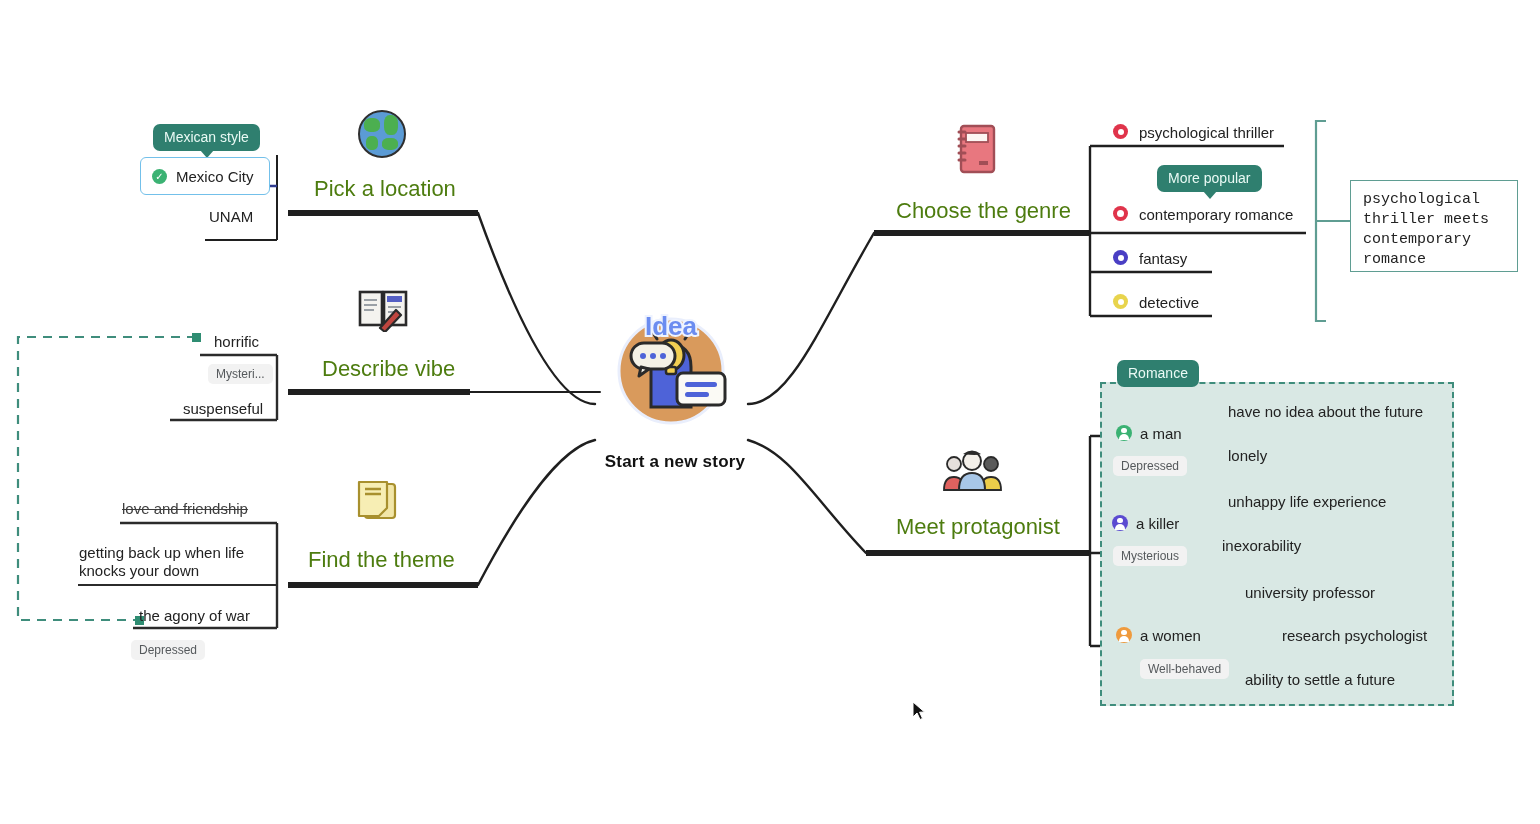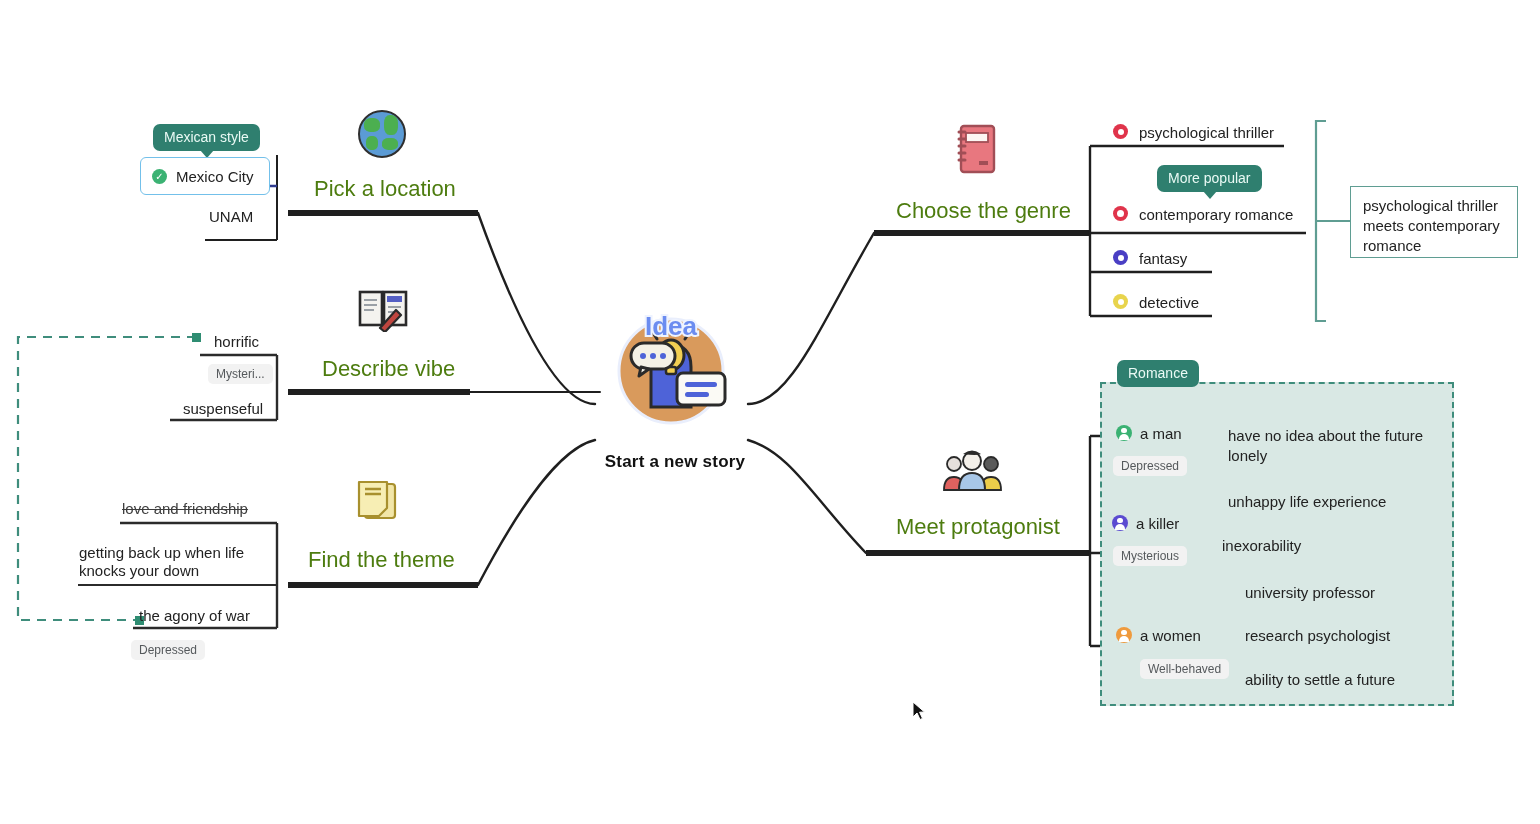--- a/index.html
+++ b/index.html
@@ -253,21 +253,21 @@
 
   <div class="bullet ring" style="left:1113px;top:206px;background:#e0344b;"></div>
   <div class="leaf" style="left:1139px;top:206px;">contemporary romance</div>
 
   <div class="bullet" style="left:1113px;top:250px;background:#4a3fc4;"></div>
   <div class="leaf" style="left:1139px;top:250px;">fantasy</div>
 
   <div class="bullet" style="left:1113px;top:294px;background:#e8d44d;"></div>
   <div class="leaf" style="left:1139px;top:294px;">detective</div>
 
-  <div class="result-box" style="left:1350px;top:186px;width:168px;height:72px;">psychological thriller meets contemporary romance</div>
+  <div class="result-box" style="left:1350px;top:180px;width:168px;height:92px;font-family:Liberation Mono, monospace;">psychological thriller meets contemporary romance</div>
 
   <div class="people" style="left:942px;top:450px;">
     <svg viewBox="0 0 62 42" width="62" height="42">
       <circle cx="12" cy="14" r="7" fill="#e6e0dc" stroke="#2a2a2a" stroke-width="1.8"></circle>
       <path d="M2 40 q0-13 10-13 q10 0 10 13 z" fill="#e0625f" stroke="#2a2a2a" stroke-width="1.8"></path>
       <circle cx="49" cy="14" r="7" fill="#5a5a5a" stroke="#2a2a2a" stroke-width="1.8"></circle>
       <path d="M39 40 q0-13 10-13 q10 0 10 13 z" fill="#eccc4a" stroke="#2a2a2a" stroke-width="1.8"></path>
       <circle cx="30" cy="11" r="9" fill="#f3efe9" stroke="#2a2a2a" stroke-width="2"></circle>
       <path d="M21 4 q9-7 18 0 q-4 2-18 0 z" fill="#2a2a2a"></path>
       <path d="M17 40 q0-17 13-17 q13 0 13 17 z" fill="#a8c7e8" stroke="#2a2a2a" stroke-width="2"></path>
@@ -277,40 +277,40 @@
 
   <div class="tag notail" style="left:1117px;top:360px;z-index:3;">Romance</div>
   <div class="dash-group" style="left:1100px;top:382px;width:354px;height:324px;"></div>
 
   <div class="avatar" style="left:1116px;top:425px;background:#3bb273;z-index:2;">
       <span></span>
       <em></em>
     </div>
   <div class="leaf" style="left:1140px;top:425px;z-index:2;">a man</div>
   <div class="pill" style="left:1113px;top:456px;z-index:2;">Depressed</div>
-  <div class="leaf" style="left:1228px;top:403px;z-index:2;margin-top:24px;">have no idea about the future</div>
+  <div class="leaf" style="left:1228px;top:403px;z-index:2;">have no idea about the future</div>
   <div class="leaf" style="left:1228px;top:447px;z-index:2;">lonely</div>
 
   <div class="avatar" style="left:1112px;top:515px;background:#5b4bd1;z-index:2;">
       <span></span>
       <em></em>
     </div>
   <div class="leaf" style="left:1136px;top:515px;z-index:2;">a killer</div>
   <div class="pill" style="left:1113px;top:546px;z-index:2;">Mysterious</div>
   <div class="leaf" style="left:1228px;top:493px;z-index:2;">unhappy life experience</div>
   <div class="leaf" style="left:1222px;top:537px;z-index:2;">inexorability</div>
 
   <div class="avatar" style="left:1116px;top:627px;background:#ef9a3d;z-index:2;">
       <span></span>
       <em></em>
     </div>
   <div class="leaf" style="left:1140px;top:627px;z-index:2;">a women</div>
   <div class="pill" style="left:1113px;top:659px;z-index:2;margin-left:27px;">Well-behaved</div>
   <div class="leaf" style="left:1245px;top:584px;z-index:2;">university professor</div>
-  <div class="leaf" style="left:1245px;top:627px;z-index:2;">research psychologist</div>
+  <div class="leaf" style="left:1282px;top:627px;z-index:2;">research psychologist</div>
   <div class="leaf" style="left:1245px;top:671px;z-index:2;">ability to settle a future</div>
 
   <div class="cursor" style="left:912px;top:701px;">
     <svg viewBox="0 0 14 20" width="14" height="20">
       <path d="M1 1 L1 16 L5 12 L8 18.5 L10.5 17.4 L7.6 11.2 L12.5 11 z" fill="#111" stroke="#fff" stroke-width="1"></path>
     </svg>
   </div>
 
 </div>
 

